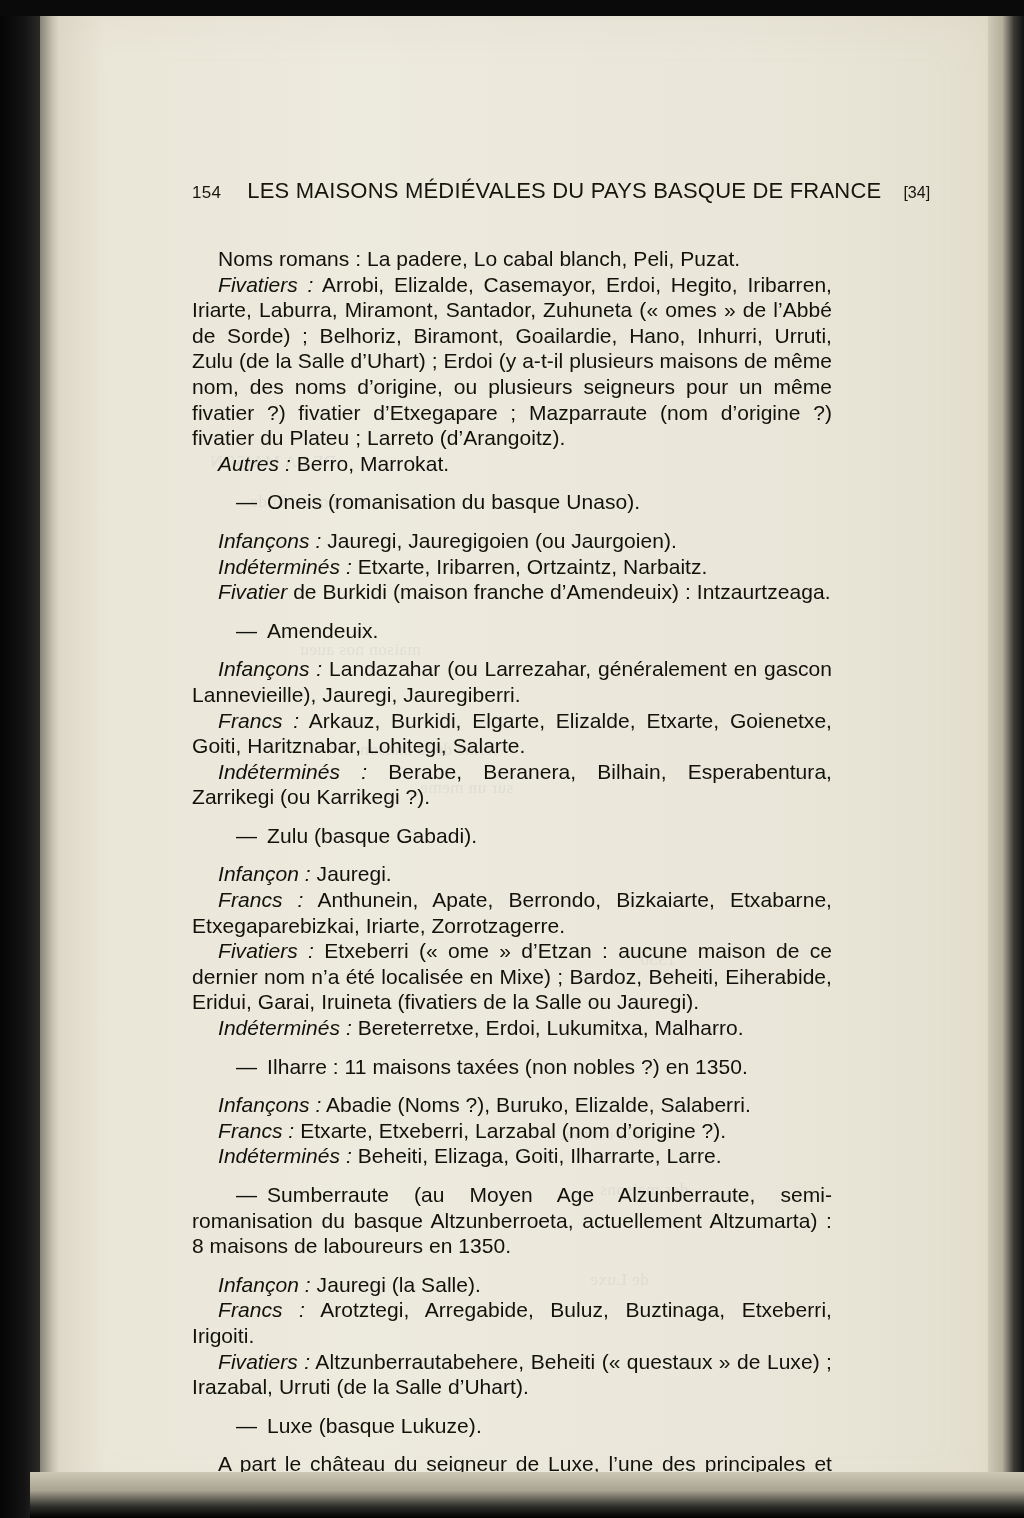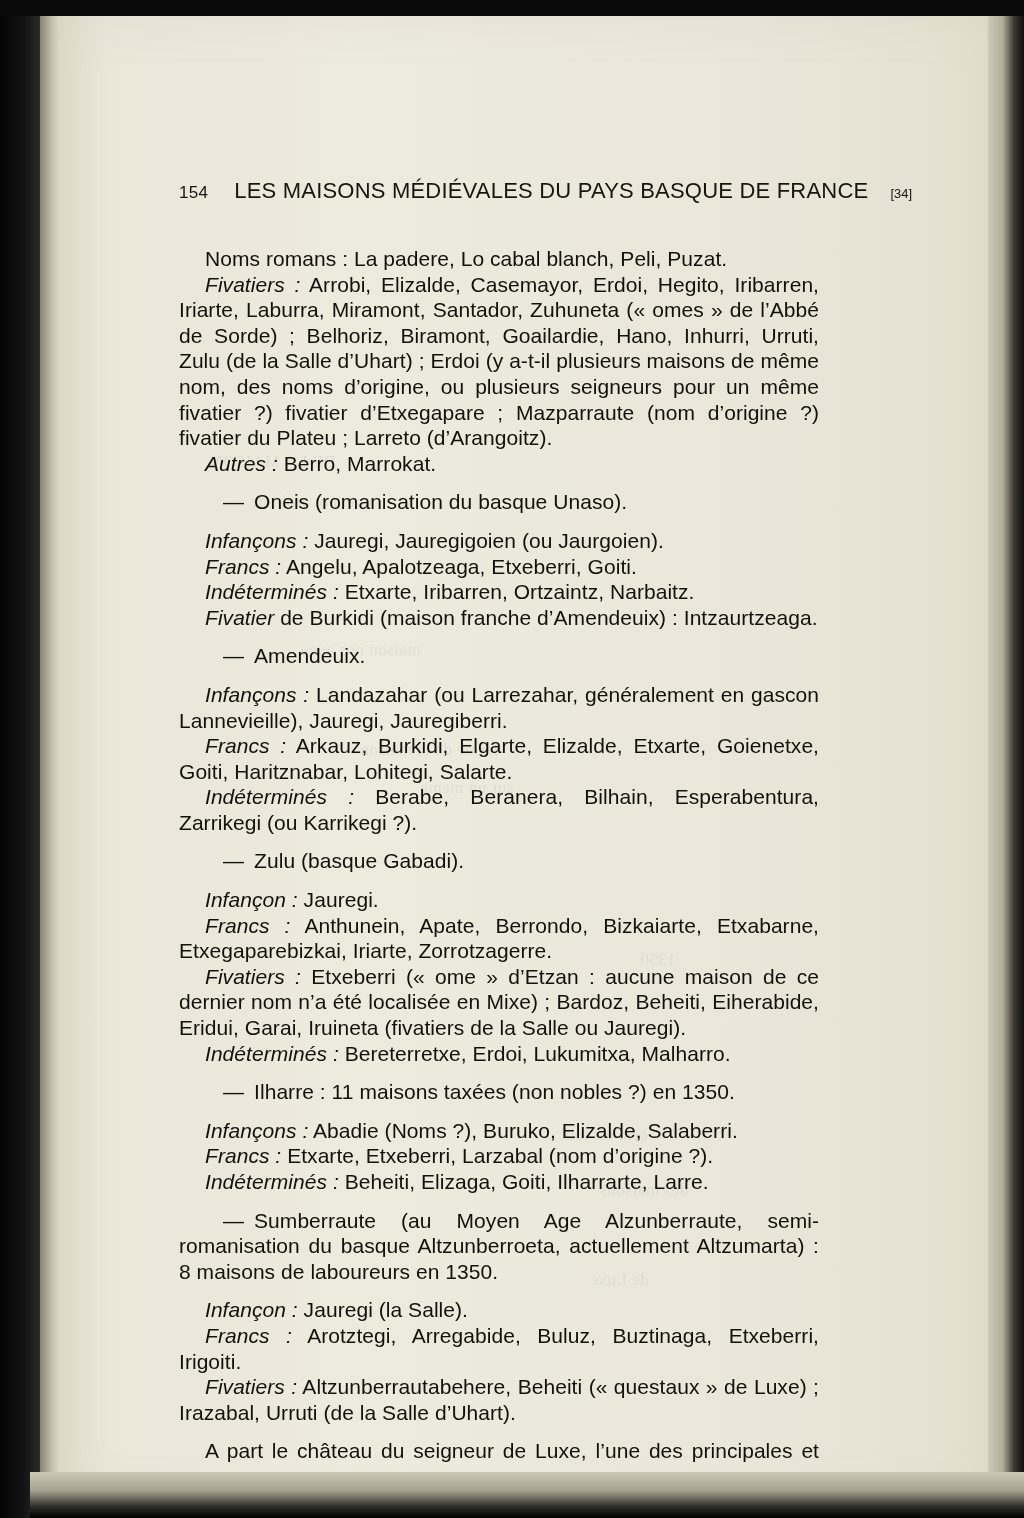--- a/index.html
+++ b/index.html
@@ -76,21 +76,21 @@
     font-size: 17px;
     letter-spacing: .5px;
     transform: scaleX(-1);
     font-family: "Liberation Serif", serif;
     white-space: nowrap;
     pointer-events: none;
   }
 
   .content {
     position: absolute;
-    left: 179px;
+    left: 192px;
     top: 178px;
     width: 640px;
   }
   .hdr {
     display: flex;
     align-items: baseline;
     font-family: "Liberation Sans", sans-serif;
     color: #16160f;
     margin-bottom: 42px;
     white-space: nowrap;
@@ -98,21 +98,21 @@
   .hdr .pg {
     font-size: 17px;
     letter-spacing: .3px;
   }
   .hdr .ttl {
     font-size: 22px;
     letter-spacing: .2px;
     margin-left: 26px;
   }
   .hdr .fol {
-    font-size: 13px;
+    font-size: 16px;
     margin-left: 22px;
   }
   p {
     margin: 0;
     color: #12120c;
     font-size: 21px;
     line-height: 25.6px;
     text-align: justify;
     text-justify: inter-word;
     font-family: "Liberation Sans", sans-serif;
@@ -151,21 +151,20 @@
     <p class="ind"><span>Noms romans : La padere, Lo cabal blanch, Peli, Puzat.</span></p>
 
     <p><span class="it" style="margin-left:26px">Fivatiers :</span><span> Arrobi, Elizalde, Casemayor, Erdoi, Hegito, Iribarren, Iriarte, Laburra, Miramont, Santador, Zuhuneta (« omes » de l’Abbé de Sorde) ; Belhoriz, Biramont, Goailardie, Hano, Inhurri, Urruti, Zulu (de la Salle d’Uhart) ; Erdoi (y a-t-il plusieurs maisons de même nom, des noms d’origine, ou plusieurs seigneurs pour un même fivatier ?) fivatier d’Etxegapare ; Mazparraute (nom d’origine ?) fivatier du Plateu ; Larreto (d’Arangoitz).</span></p>
 
     <p class="ind"><span class="it">Autres :</span><span> Berro, Marrokat.</span></p>
 
     <p class="dash blk"><span>—</span><span class="bd" style="margin-left:10px">Oneis</span><span> (romanisation du basque </span><span class="bd">Unaso</span><span>).</span></p>
 
     <p class="ind blk"><span class="it">Infançons :</span><span> Jauregi, Jauregigoien (ou Jaurgoien).</span></p>
 
-    <p class="ind"><span class="it">Francs :</span><span> Angelu, Apalotzeaga, Etxeberri, Goiti.</span></p>
 
     <p class="ind"><span class="it">Indéterminés :</span><span> Etxarte, Iribarren, Ortzaintz, Narbaitz.</span></p>
 
     <p class="ind"><span class="it">Fivatier</span><span> de Burkidi (maison franche d’Amendeuix) : Intzaurtzeaga.</span></p>
 
     <p class="dash blk"><span>—</span><span class="bd" style="margin-left:10px">Amendeuix.</span></p>
 
     <p class="blk"><span class="it" style="margin-left:26px">Infançons :</span><span> Landazahar (ou Larrezahar, généralement en gascon Lannevieille), Jauregi, Jauregiberri.</span></p>
 
     <p><span class="it" style="margin-left:26px">Francs :</span><span> Arkauz, Burkidi, Elgarte, Elizalde, Etxarte, Goienetxe, Goiti, Haritznabar, Lohitegi, Salarte.</span></p>
@@ -191,20 +190,21 @@
     <p class="ind"><span class="it">Indéterminés :</span><span> Beheiti, Elizaga, Goiti, Ilharrarte, Larre.</span></p>
 
     <p class="dash blk"><span>—</span><span class="bd" style="margin-left:10px">Sumberraute</span><span> (au Moyen Age </span><span class="bd">Alzunberraute,</span><span> semi-romanisation du basque </span><span class="bd">Altzunberroeta,</span><span> actuellement </span><span class="bd">Altzumarta</span><span>) : 8 maisons de laboureurs en 1350.</span></p>
 
     <p class="ind blk"><span class="it">Infançon :</span><span> Jauregi (la Salle).</span></p>
 
     <p class="ind"><span class="it">Francs :</span><span> Arotztegi, Arregabide, Buluz, Buztinaga, Etxeberri, Irigoiti.</span></p>
 
     <p><span class="it" style="margin-left:26px">Fivatiers :</span><span> Altzunberrautabehere, Beheiti (« questaux » de Luxe) ; Irazabal, Urruti (de la Salle d’Uhart).</span></p>
 
+    <p class="dash blk"><span>—</span><span class="bd" style="margin-left:10px">Luxe</span><span> (basque </span><span class="bd">Lukuze</span><span>).</span></p>
 
     <p class="ind blk"><span>A part le château du seigneur de Luxe, l’une des principales et rares</span></p>
 
   </div>
 
   <div class="right-white"></div>
   <div class="right-edge"></div>
   <div class="gutter-edge"></div>
   <div class="gutter-dark"></div>
   <div class="bottom-stack"></div>

